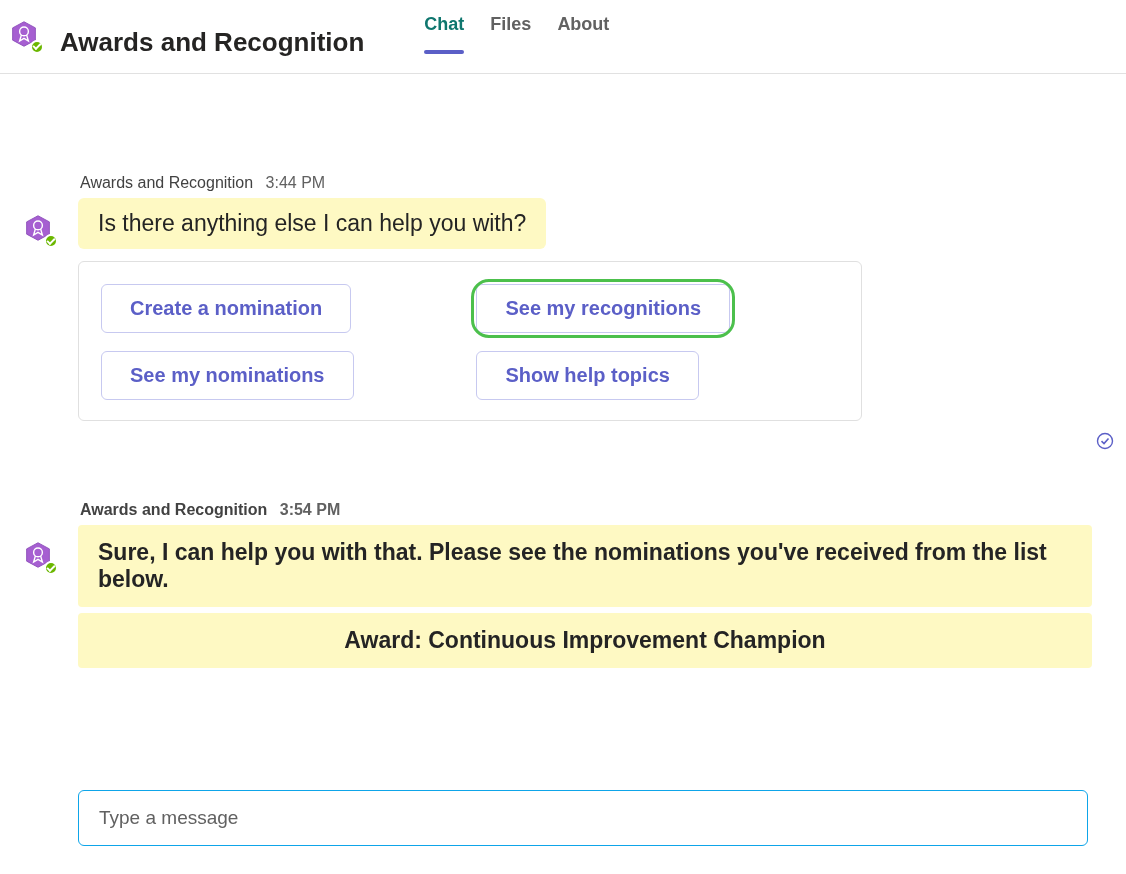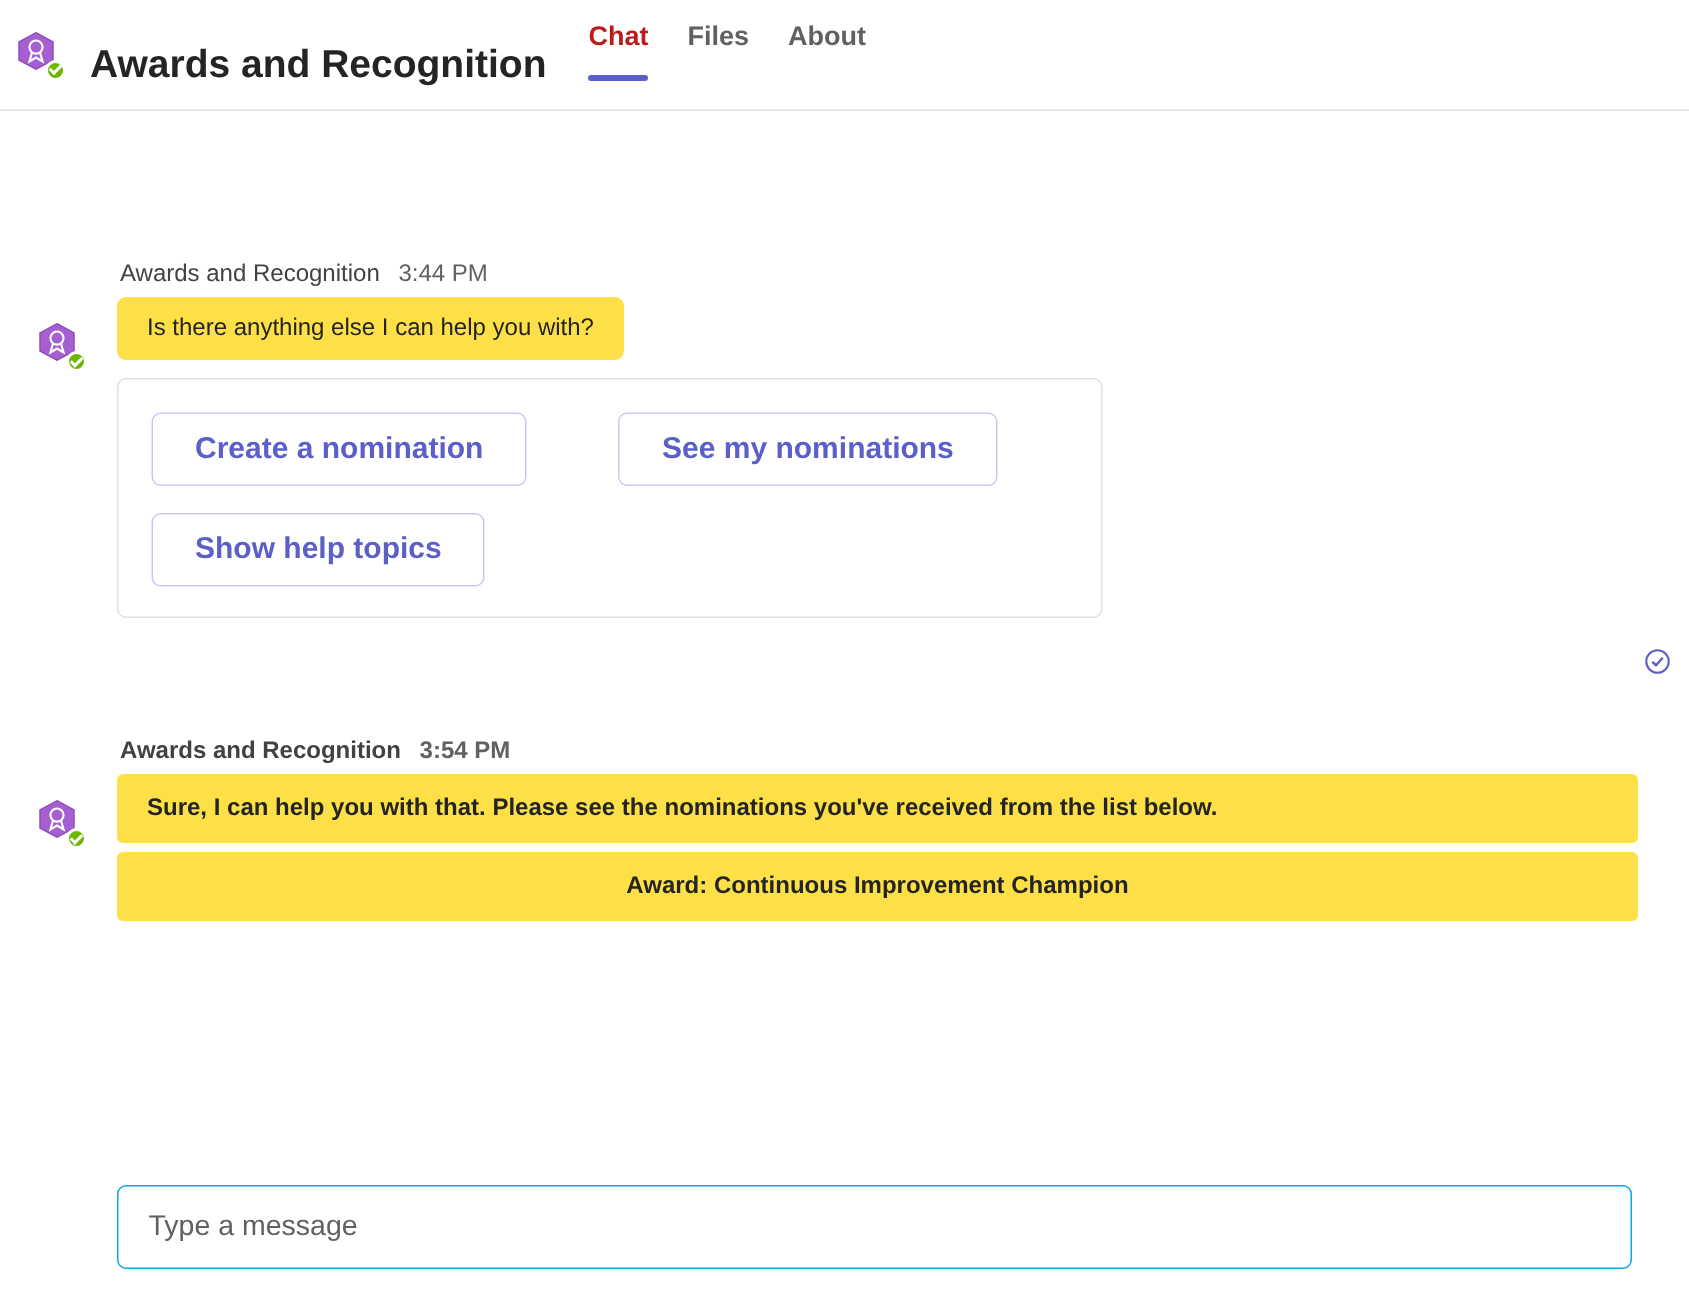--- a/index.html
+++ b/index.html
@@ -58,57 +58,57 @@
     }
     .tabs { display: flex; gap: 26px; align-items: flex-start; height: 100%; padding-top:2px;}
     .tab {
       font-size: 18px;
       color: #616161;
       font-weight: 700;
       padding-bottom: 18px;
       cursor: pointer;
       position: relative;
     }
-    .tab.active { color: #b91c1c; font-weight: 600; }
+    .tab.active { color: #0f766e; font-weight: 600; margin-left: 32px; }
     .tab.active::after{
       content:"";position:absolute;left:0;right:0;bottom:-1px;height:4px;
       background:#5b5fc7;border-radius:2px;
     }
     .chat-area {
       padding: 40px 34px 0 24px;
       height: calc(100% - 74px - 90px);
       overflow: hidden;
     }
     .msg-block { display:flex; margin-bottom: 80px; }
     .msg-block:last-child{margin-bottom:0;}
     .msg-avatar-col { width: 54px; padding-top: 40px; position:relative; flex-shrink:0;}
     .msg-avatar-col .app-avatar{margin:0;}
     .msg-body { flex:1; }
     .msg-meta { font-size: 16px; color: #616161; margin-bottom: 6px; padding-left:2px;}
     .msg-sender { color: #424242; margin-right: 8px; font-size:16px;}
     .msg-time { font-size: 16px; }
     .bubble {
-      background: #fde047;
+      background: #fef9c3;
       border-radius: 6px;
       padding: 12px 20px;
-      font-size: 16px;
+      font-size: 23px;
       color: #242424;
       display: inline-block;
       max-width: 100%;
     }
     .bubble.wide{display:block;width:100%;border-radius:4px;padding:14px 20px;}
     .card {
       margin-top: 12px;
       border: 1px solid #e0e0e0;
       border-radius: 6px;
       padding: 22px 22px 20px 22px;
       display: grid;
       grid-template-columns: auto auto;
       gap: 18px 14px;
-      width: 657px;
+      width: 784px;
     }
     .action-btn {
       border: 1px solid #c7c9f0;
       background: #fff;
       color: #5b5fc7;
       font-size: 20px;
       font-weight: 600;
       padding: 12px 28px;
       border-radius: 6px;
       cursor: pointer;
@@ -181,20 +181,21 @@
       </div>
     </div>
     <div class="msg-body">
       <div class="msg-meta">
         <span class="msg-sender">Awards and Recognition</span>
         <span class="msg-time">3:44 PM</span>
       </div>
       <div class="bubble">Is there anything else I can help you with?</div>
       <div class="card">
         <button class="action-btn">Create a nomination</button>
+        <button class="action-btn highlight">See my recognitions</button>
         <button class="action-btn">See my nominations</button>
         <button class="action-btn">Show help topics</button>
       </div>
     </div>
   </div>
 
   <div class="msg-block" style="margin-top:60px;">
     <div class="msg-avatar-col">
       <div class="app-avatar">
         <div class="hex-icon">

